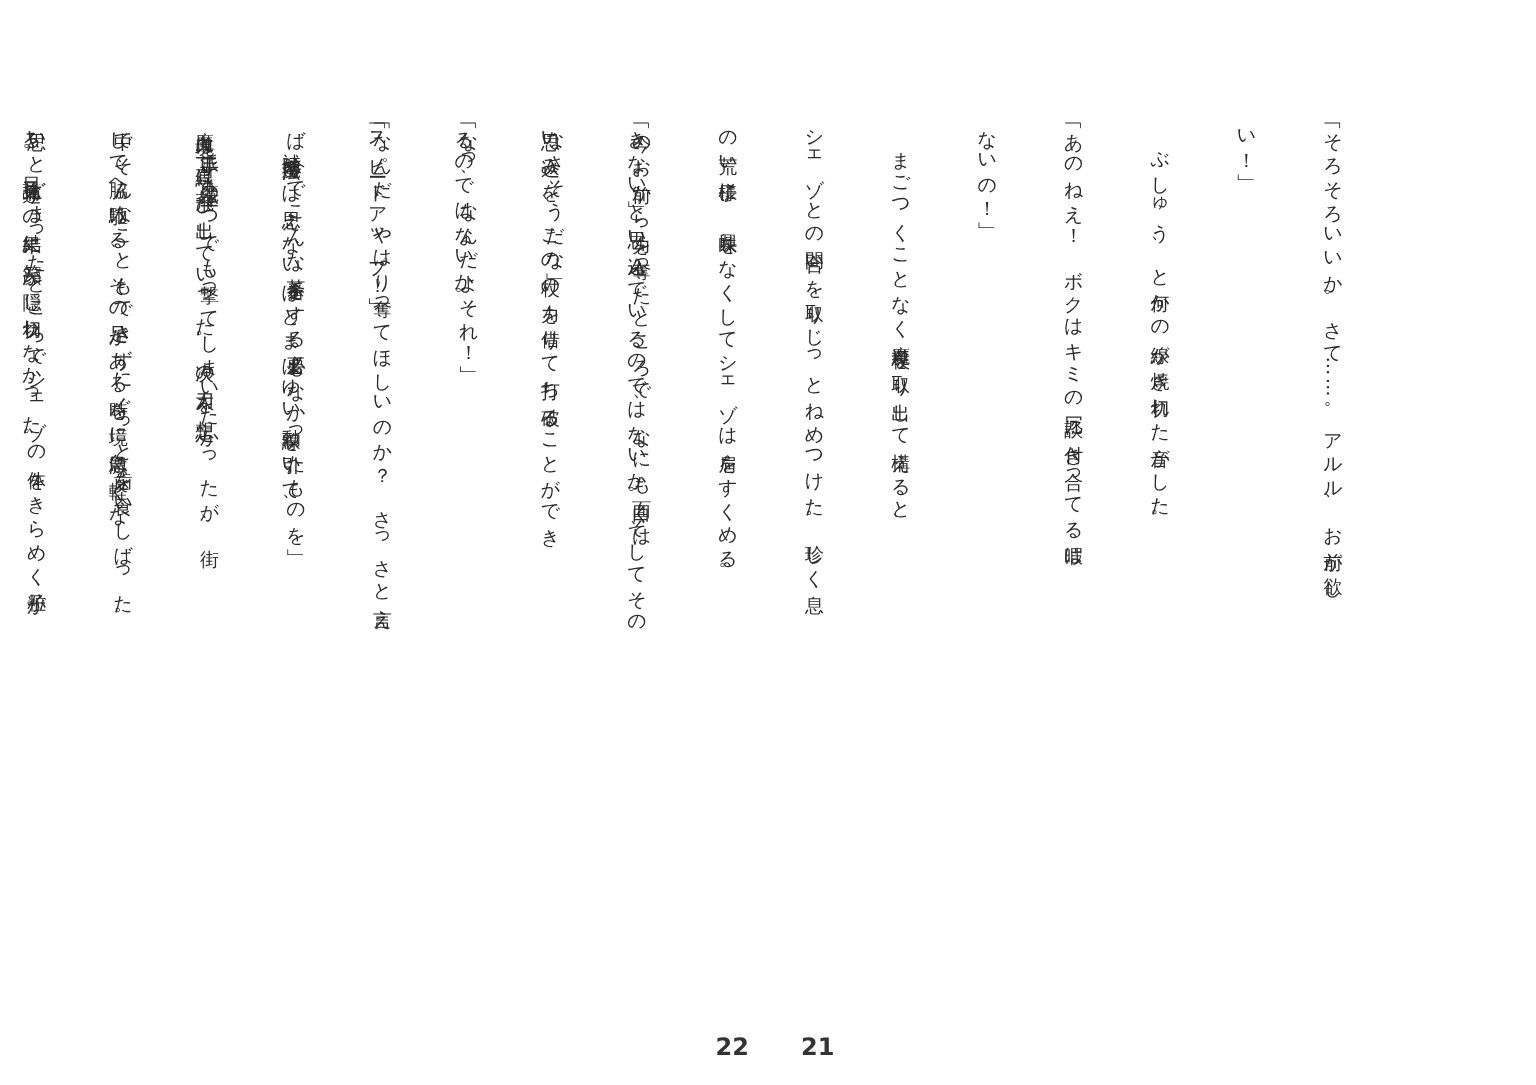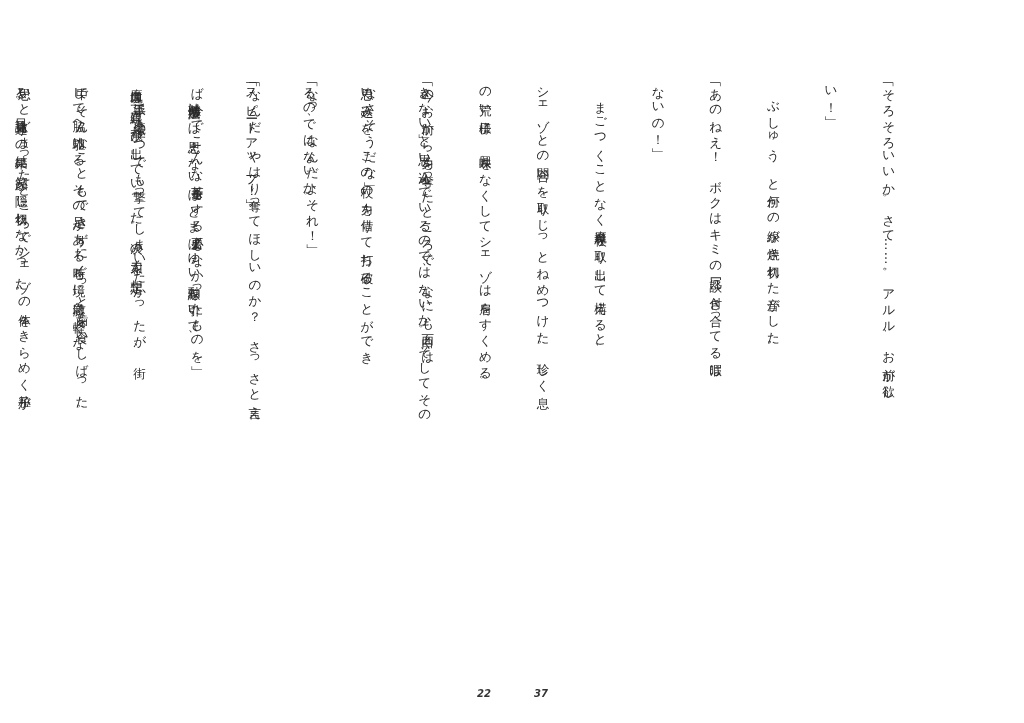--- a/index.html
+++ b/index.html
@@ -40,24 +40,23 @@
     white-space: pre;
     text-orientation: mixed;
   }
   .line {
     display: block;
   }
   .page-num {
     position: absolute;
     top: 688px;
     font-family: "DejaVu Sans", "Liberation Sans", sans-serif;
-    font-size: 10px;
+    font-size: 16px;
     font-weight: bold;
     color: #333;
-    font-style: italic;
   }
   .num-left { left: 477px; }
   .num-right { left: 534px; }
 </style>
 </head>
 <body>
 
 <div class="spread">
 
   <div class="page page-right">
@@ -104,14 +103,14 @@
       
       
       
       
       
       
     </div>
   </div>
 
   <div class="page-num num-left">22</div>
-  <div class="page-num num-right">37</div>
+  <div class="page-num num-right">21</div>
 </div>
 
 </body></html>

